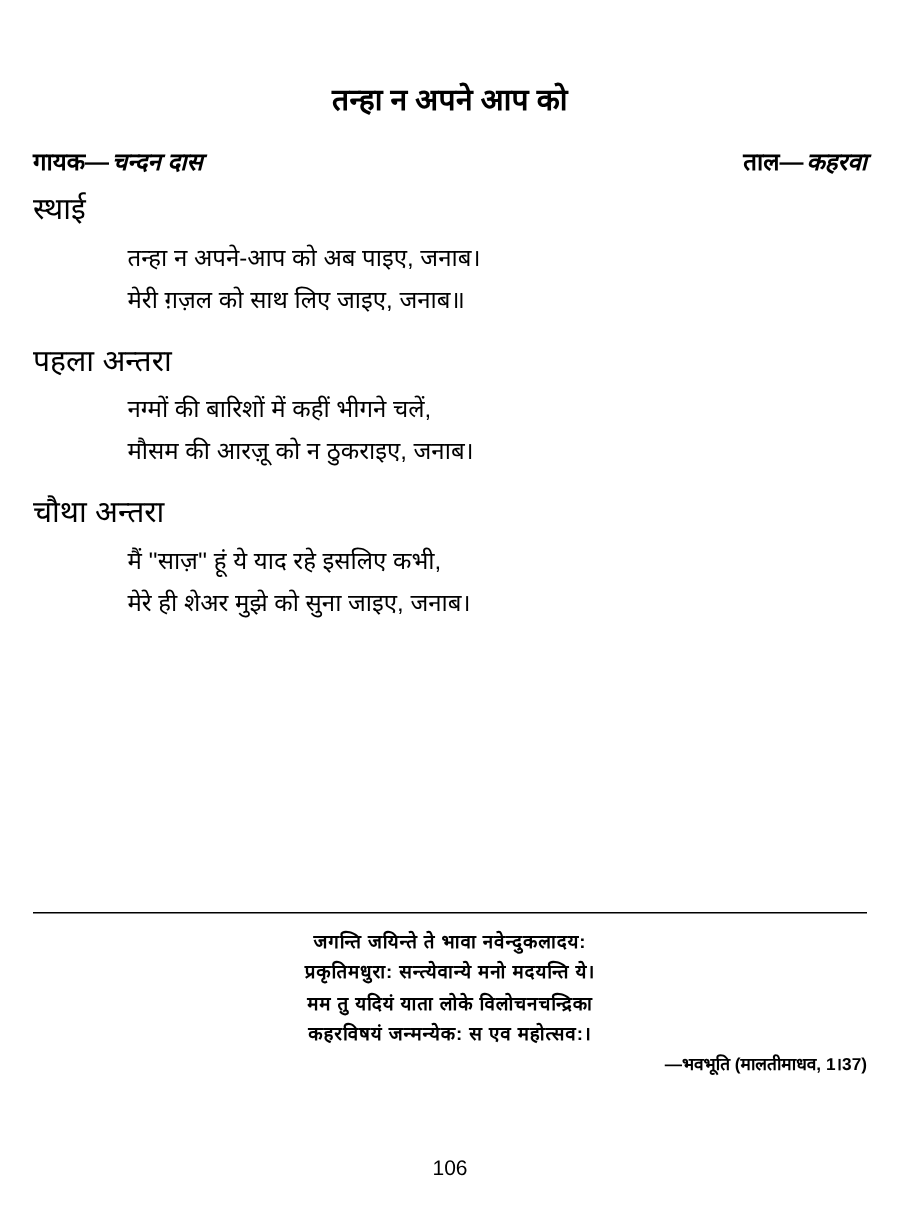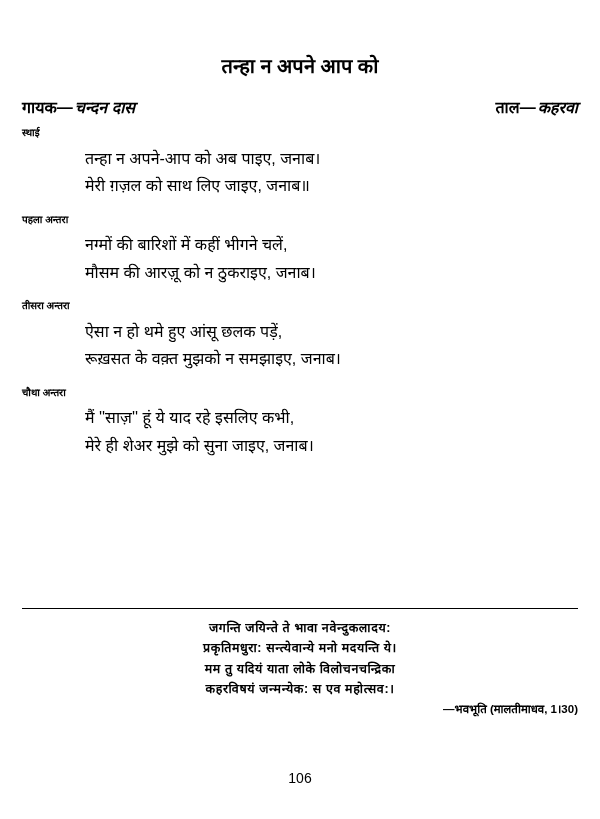--- a/index.html
+++ b/index.html
@@ -62,22 +62,22 @@
   .stanzas {
     position: absolute;
     top: 126px;
     left: 22px;
     width: 556px;
   }
   .stanza {
     margin-bottom: 13px;
   }
   .stanza-label {
-    font-size: 10px;
-    font-weight: bold;
+    font-size: 20px;
+    font-weight: normal;
     line-height: 1.45;
     margin-bottom: 4px;
   }
   .stanza-lines {
     padding-left: 63px;
   }
   .verse-line {
     font-size: 16px;
     line-height: 1.72;
     white-space: pre;
@@ -159,44 +159,37 @@
 
     <div class="stanza">
       <div class="stanza-label">पहला अन्तरा</div>
       <div class="stanza-lines">
         <div class="verse-line">नग्मों की बारिशों में कहीं भीगने चलें,</div>
         <div class="verse-line">मौसम की आरज़ू को न ठुकराइए, जनाब।</div>
       </div>
     </div>
 
 
-    <div class="stanza">
-      <div class="stanza-label">तीसरा अन्तरा</div>
-      <div class="stanza-lines">
-        <div class="verse-line">ऐसा न हो थमे हुए आंसू छलक पड़ें,</div>
-        <div class="verse-line">रूख़सत के वक़्त मुझको न समझाइए, जनाब।</div>
-      </div>
-    </div>
 
     <div class="stanza">
       <div class="stanza-label">चौथा अन्तरा</div>
       <div class="stanza-lines">
         <div class="verse-line">मैं ''साज़'' हूं ये याद रहे इसलिए कभी,</div>
         <div class="verse-line">मेरे ही शेअर मुझे को सुना जाइए, जनाब।</div>
       </div>
     </div>
 
   </div>
 
   <div class="footer">
     <div class="footer-rule"></div>
     <div class="sanskrit-verse">
       <div class="sanskrit-line">जगन्ति जयिन्ते ते भावा नवेन्दुकलादय:</div>
       <div class="sanskrit-line">प्रकृतिमधुरा: सन्त्येवान्ये मनो मदयन्ति ये।</div>
       <div class="sanskrit-line">मम तु यदियं याता लोके विलोचनचन्द्रिका</div>
       <div class="sanskrit-line">कहरविषयं जन्मन्येक: स एव महोत्सव:।</div>
     </div>
-    <div class="attribution">—भवभूति (मालतीमाधव, 1।30)</div>
+    <div class="attribution">—भवभूति (मालतीमाधव, 1।37)</div>
   </div>
 
   <div class="page-number">106</div>
 
 </div>
 
 </body></html>

